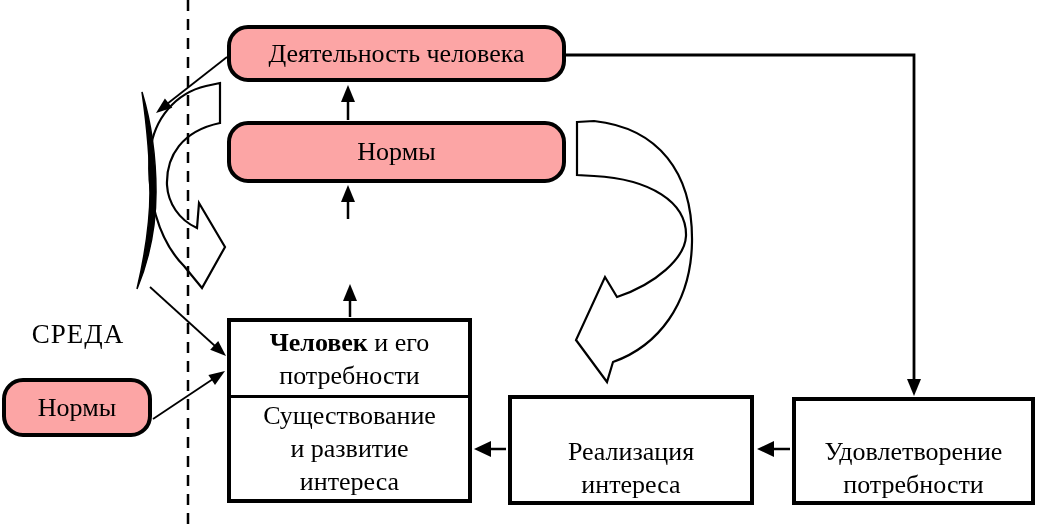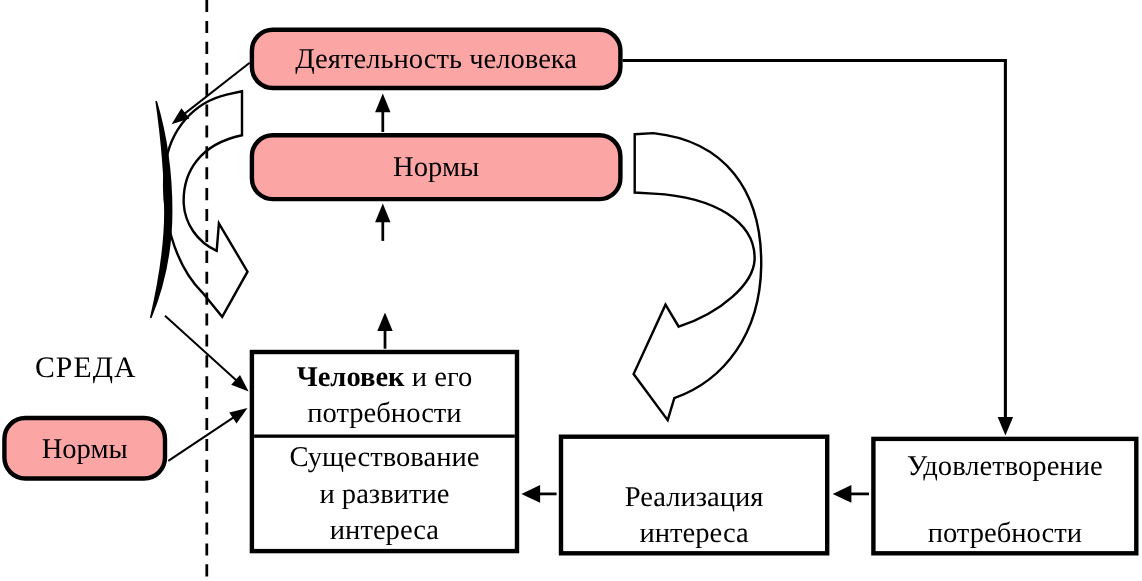--- a/index.html
+++ b/index.html
@@ -130,18 +130,18 @@
       <div>и развитие</div>
       <div>интереса</div>
     </div>
   </div>
 
   <div class="sbox" style="left:508px; top:395px; width:246px; height:110px;">
     <div>Реализация</div>
     <div>интереса</div>
   </div>
 
-  <div class="sbox" style="left:792px; top:397px; width:243px; height:108px;gap:28px;">
+  <div class="sbox" style="left:792px; top:397px; width:243px; height:108px;">
     <div>Удовлетворение</div>
     <div>потребности</div>
   </div>
 
 </div>
 
 </body></html>

